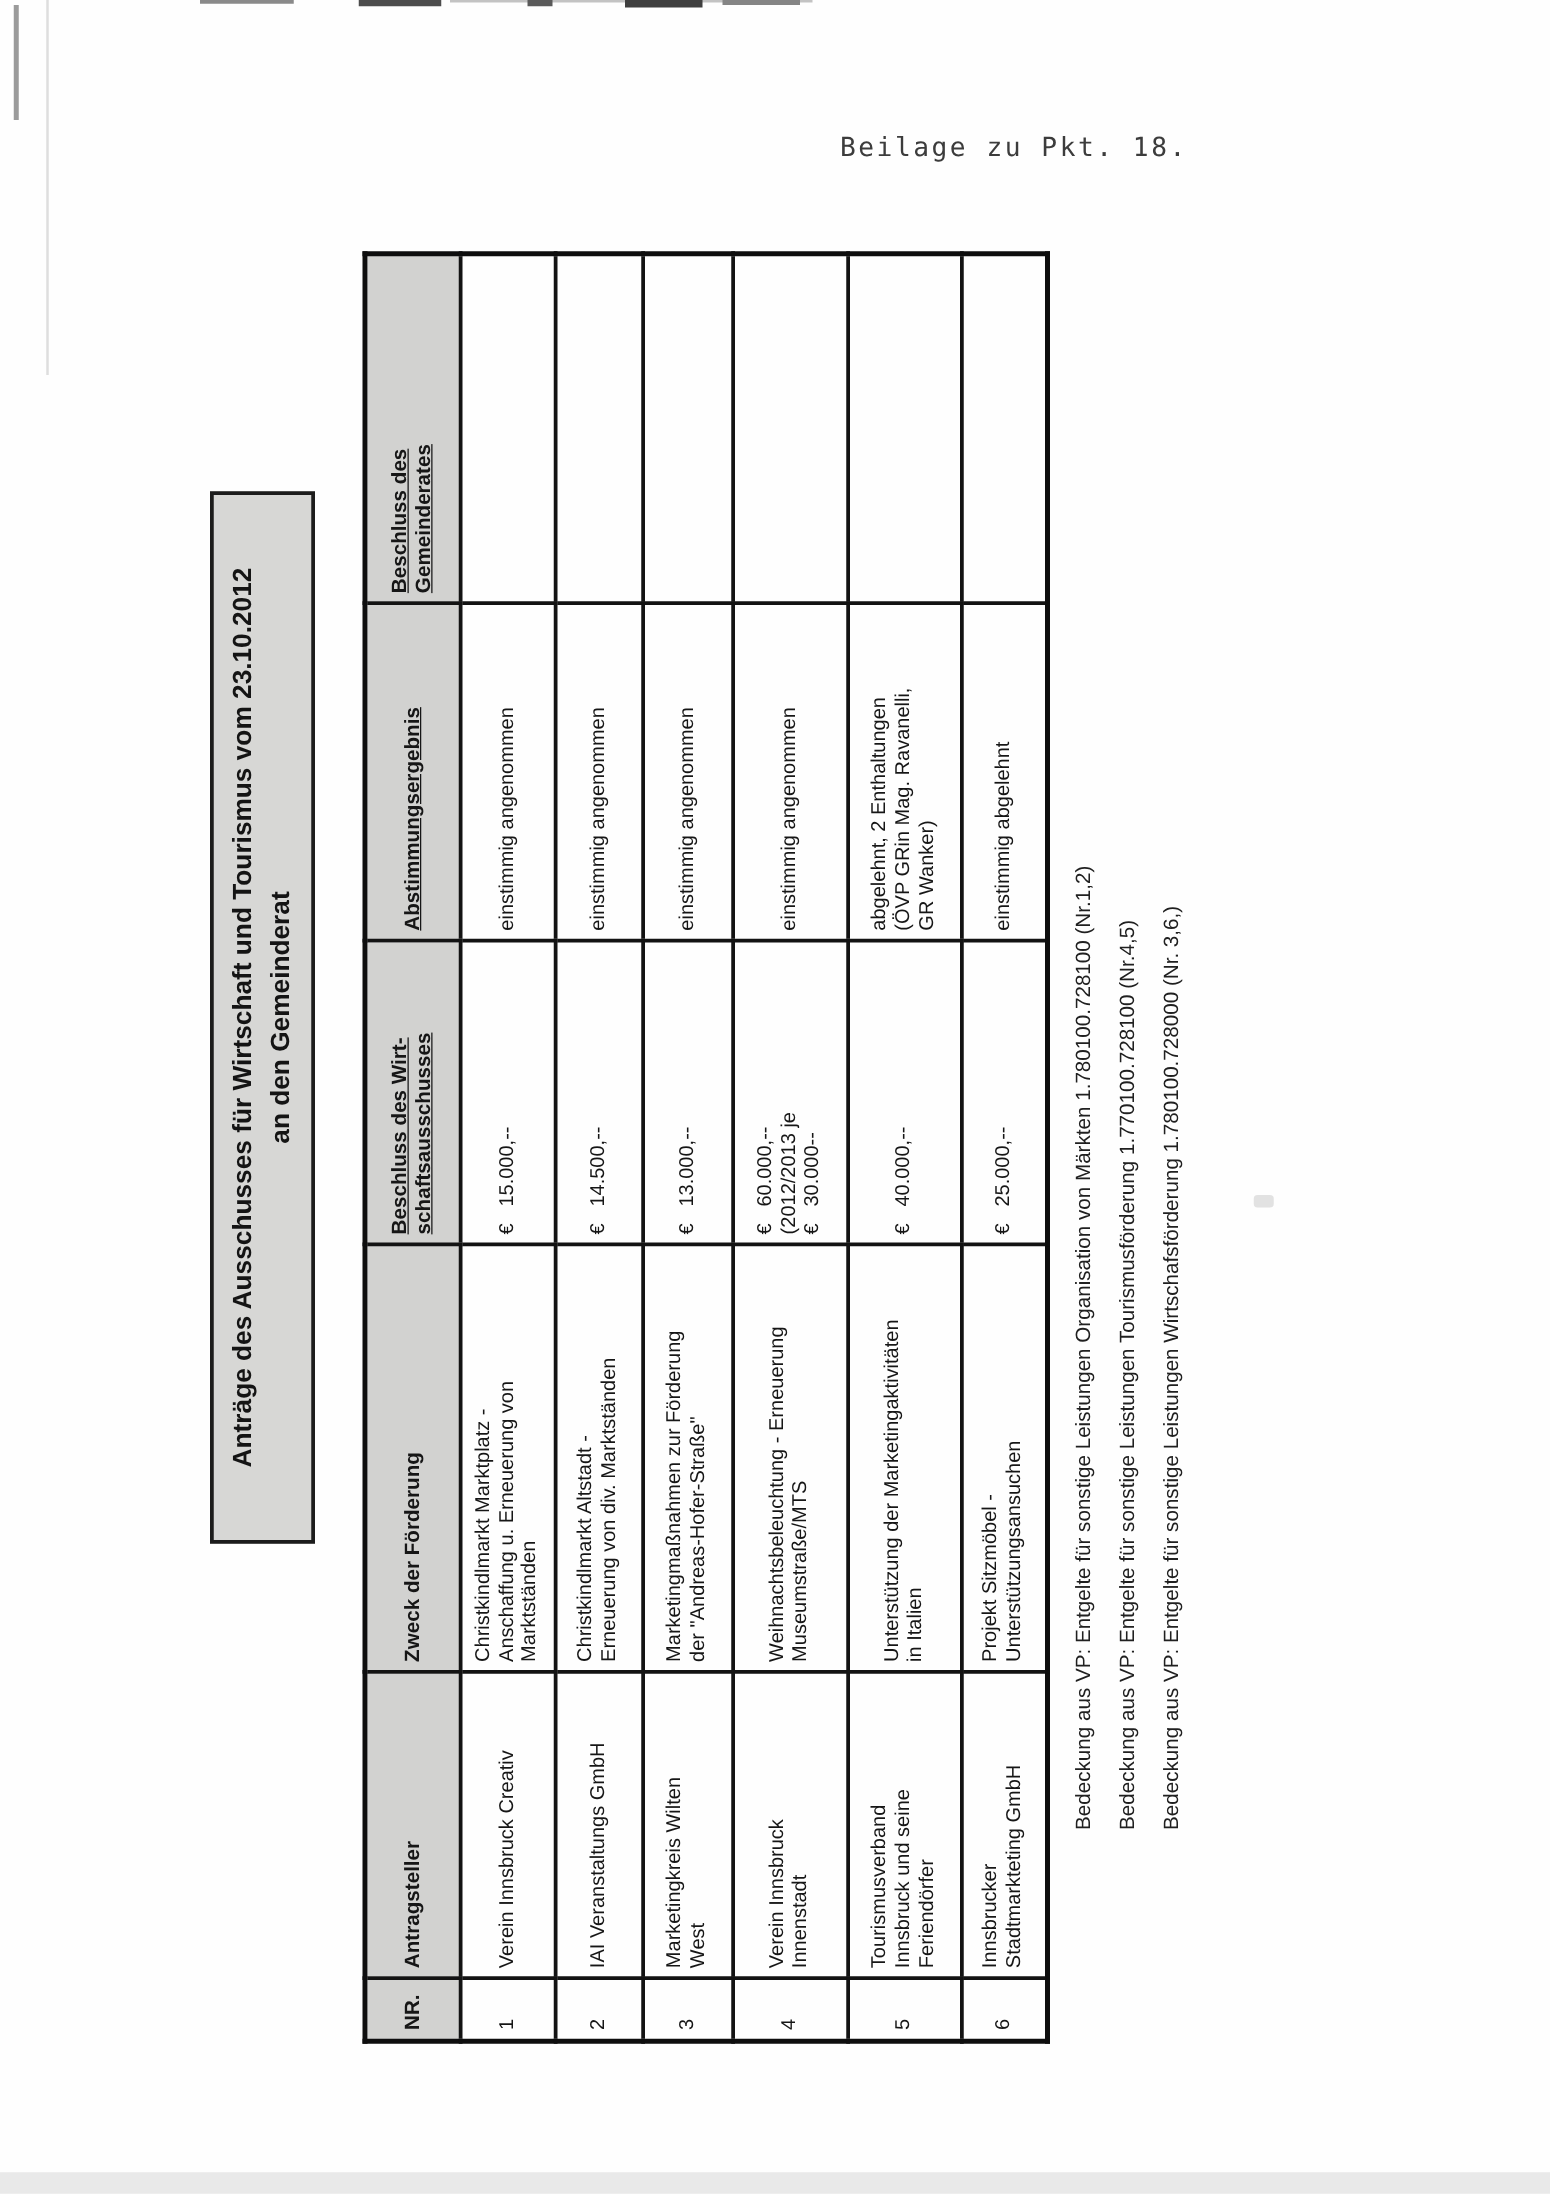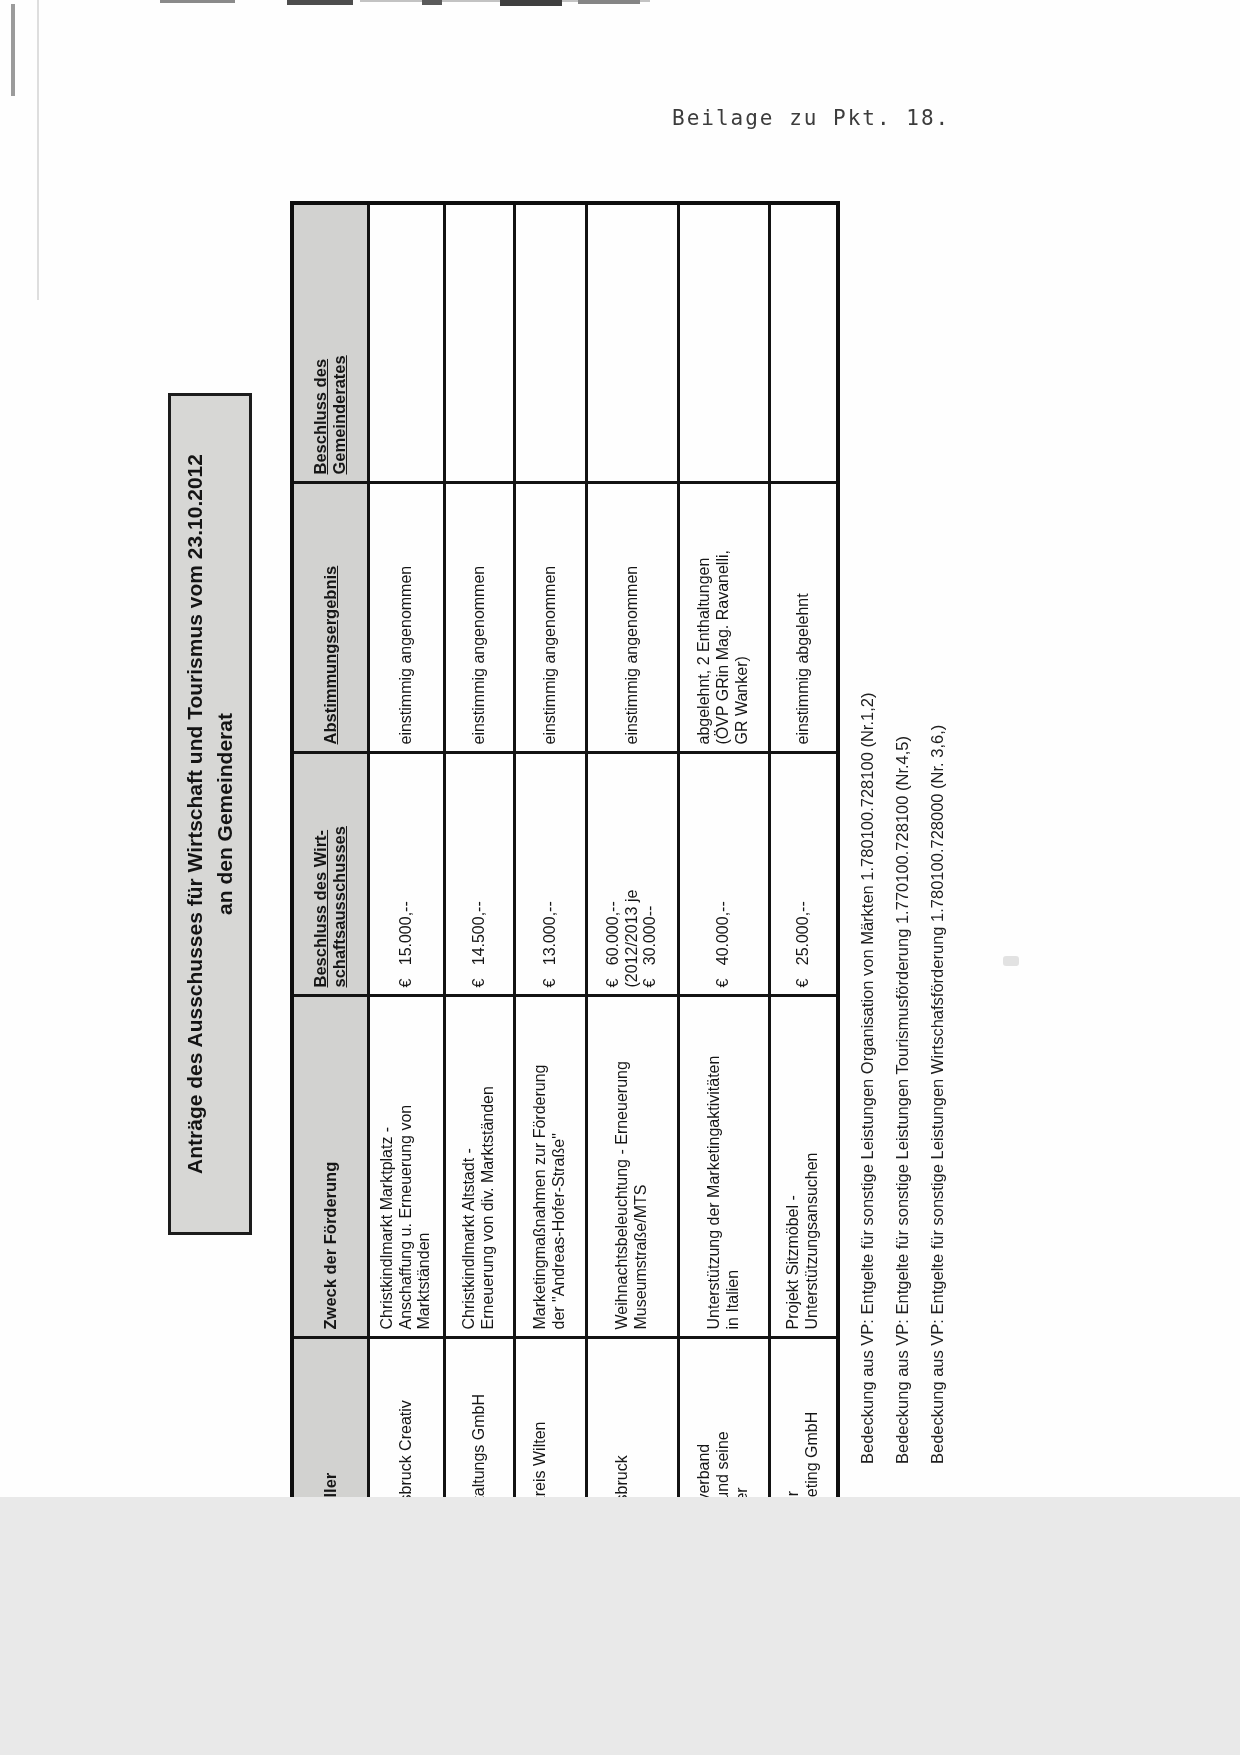--- a/index.html
+++ b/index.html
@@ -1,17 +1,17 @@
 <!DOCTYPE html>
 <html><head>
 <meta charset="utf-8">
 <style>
   html,body{margin:0;padding:0;background:#e9e9e9;}
   .page{
-    position:relative;width:1240px;height:1497px;background:#fefefe;
+    position:relative;width:1240px;height:1738px;background:#fefefe;
     font-family:"Liberation Sans",sans-serif;color:#1d1d1d;overflow:hidden;
     margin:0 auto;
   }
   
   .artifact{position:absolute;}
   
   .corner-note{
     position:absolute;left:672px;top:106px;
     font-family:"DejaVu Sans Mono","Liberation Mono",monospace;
     font-size:21px;letter-spacing:2px;color:#3c3c3c;white-space:nowrap;

